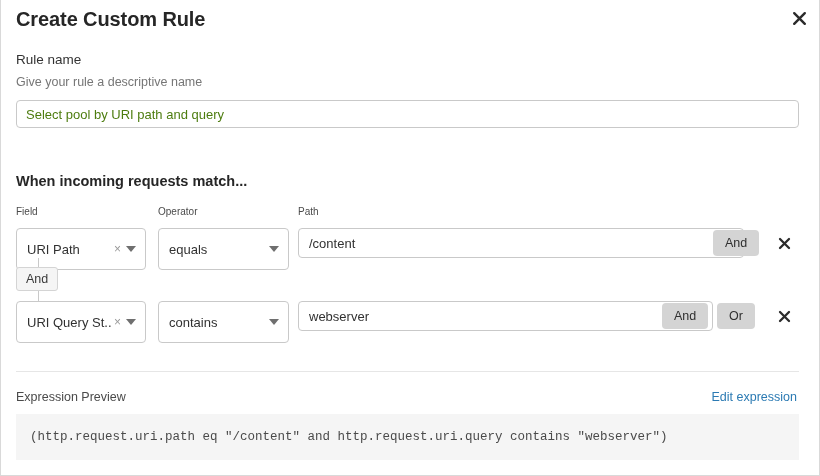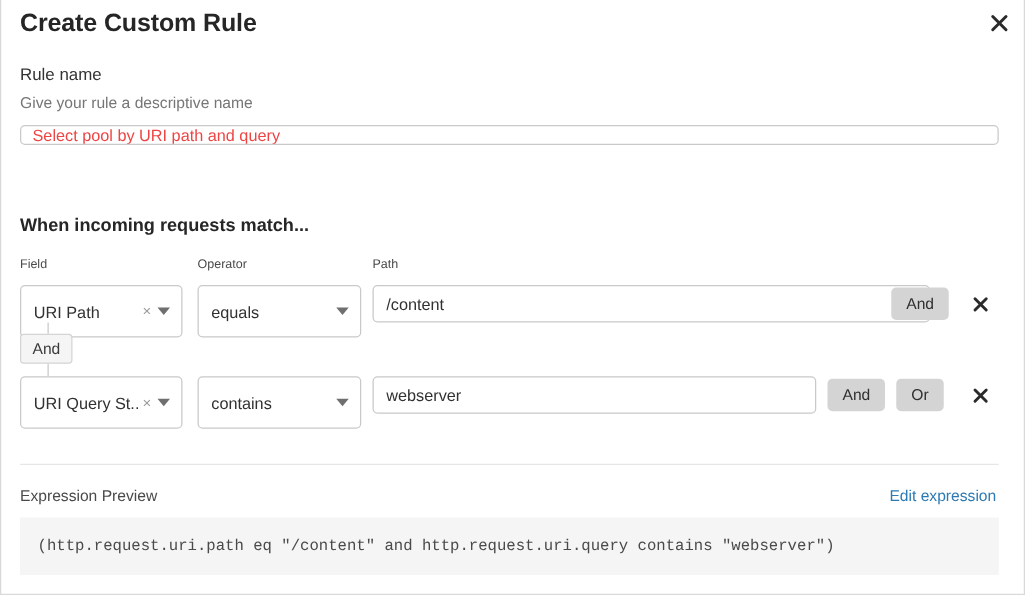--- a/index.html
+++ b/index.html
@@ -62,28 +62,28 @@
     left: 15px;
     top: 75px;
     font-size: 12.5px;
     color: #767676;
   }
   .rule-name-input {
     position: absolute;
     left: 15px;
     top: 100px;
     width: 783px;
-    height: 16px;
+    height: 28px;
     box-sizing: border-box;
     border: 1px solid #c9c9c9;
     border-radius: 4px;
     background: #fff;
     font-family: "Liberation Sans", sans-serif;
     font-size: 13px;
-    color: #ef4444;
+    color: #4d7c0f;
     padding: 0 9px;
     outline: none;
   }
 
   
   .section-title {
     position: absolute;
     left: 15px;
     top: 173px;
     font-size: 14.5px;
@@ -151,21 +151,21 @@
     border: 1px solid #c9c9c9;
     border-radius: 4px;
     background: #fff;
     font-family: "Liberation Sans", sans-serif;
     font-size: 13px;
     color: #313131;
     padding: 0 10px;
     outline: none;
   }
   .value-1 { width: 446px; }
-  .value-2 { width: 355px; }
+  .value-2 { width: 415px; }
 
   .logic-btn {
     position: absolute;
     box-sizing: border-box;
     height: 26px;
     top: 2px;
     background: #d4d4d4;
     border: none;
     border-radius: 4px;
     font-family: "Liberation Sans", sans-serif;

